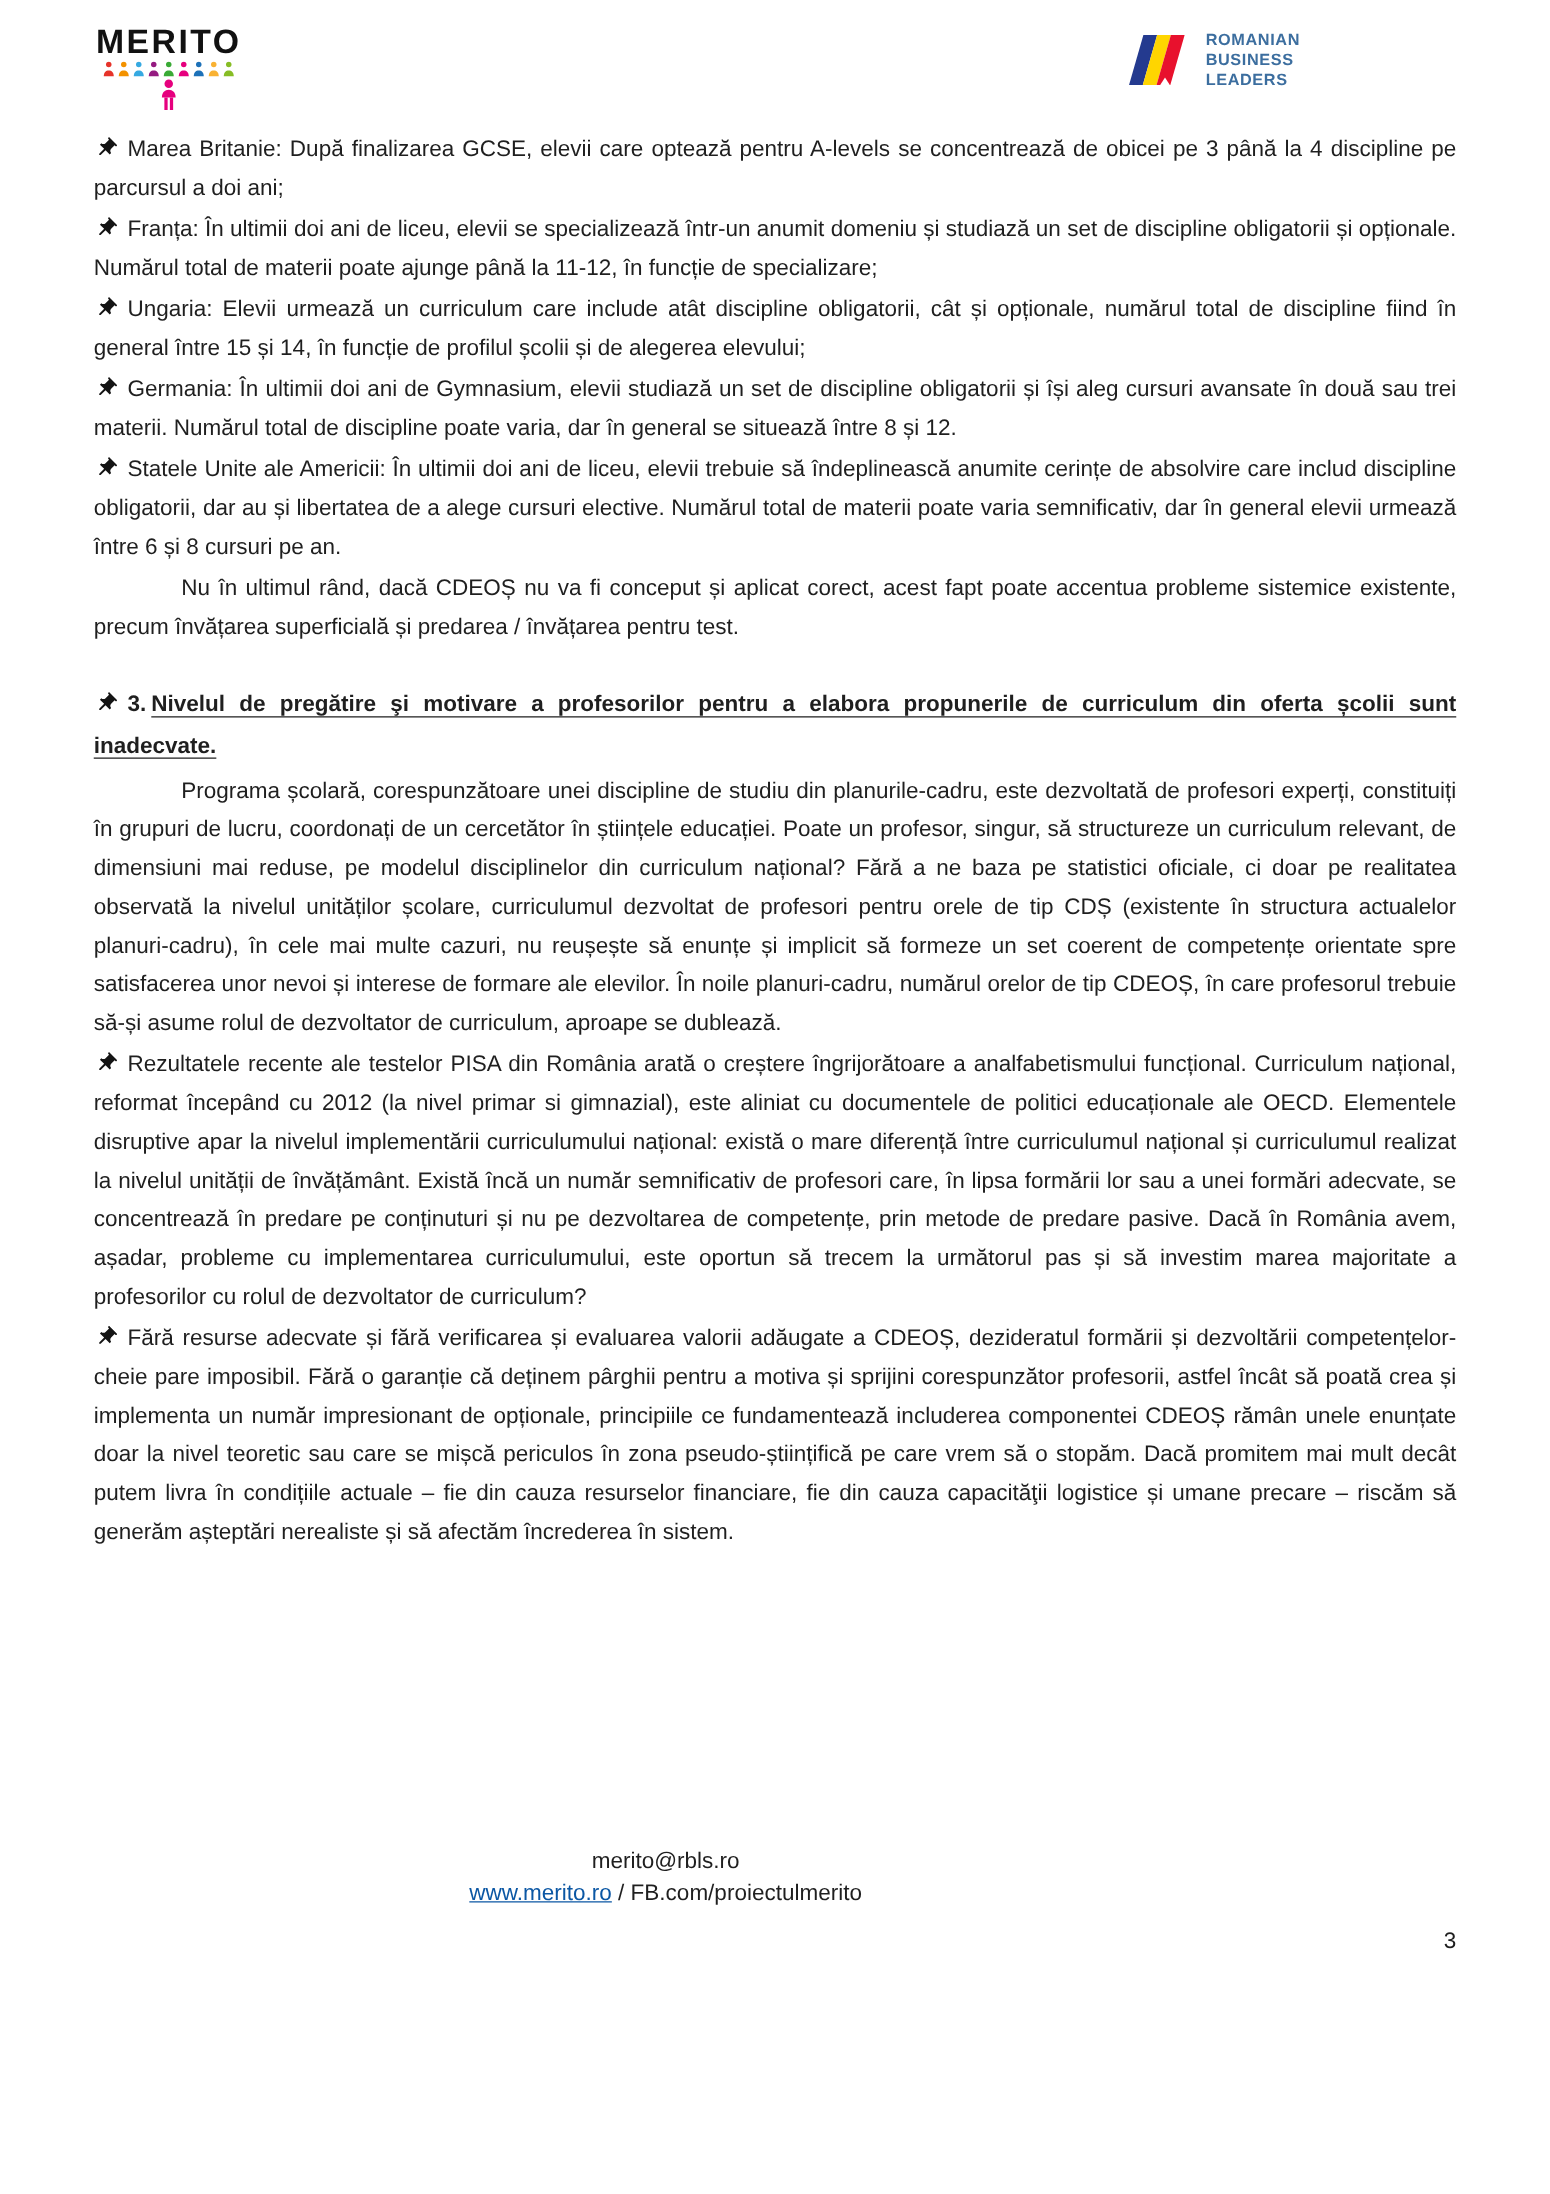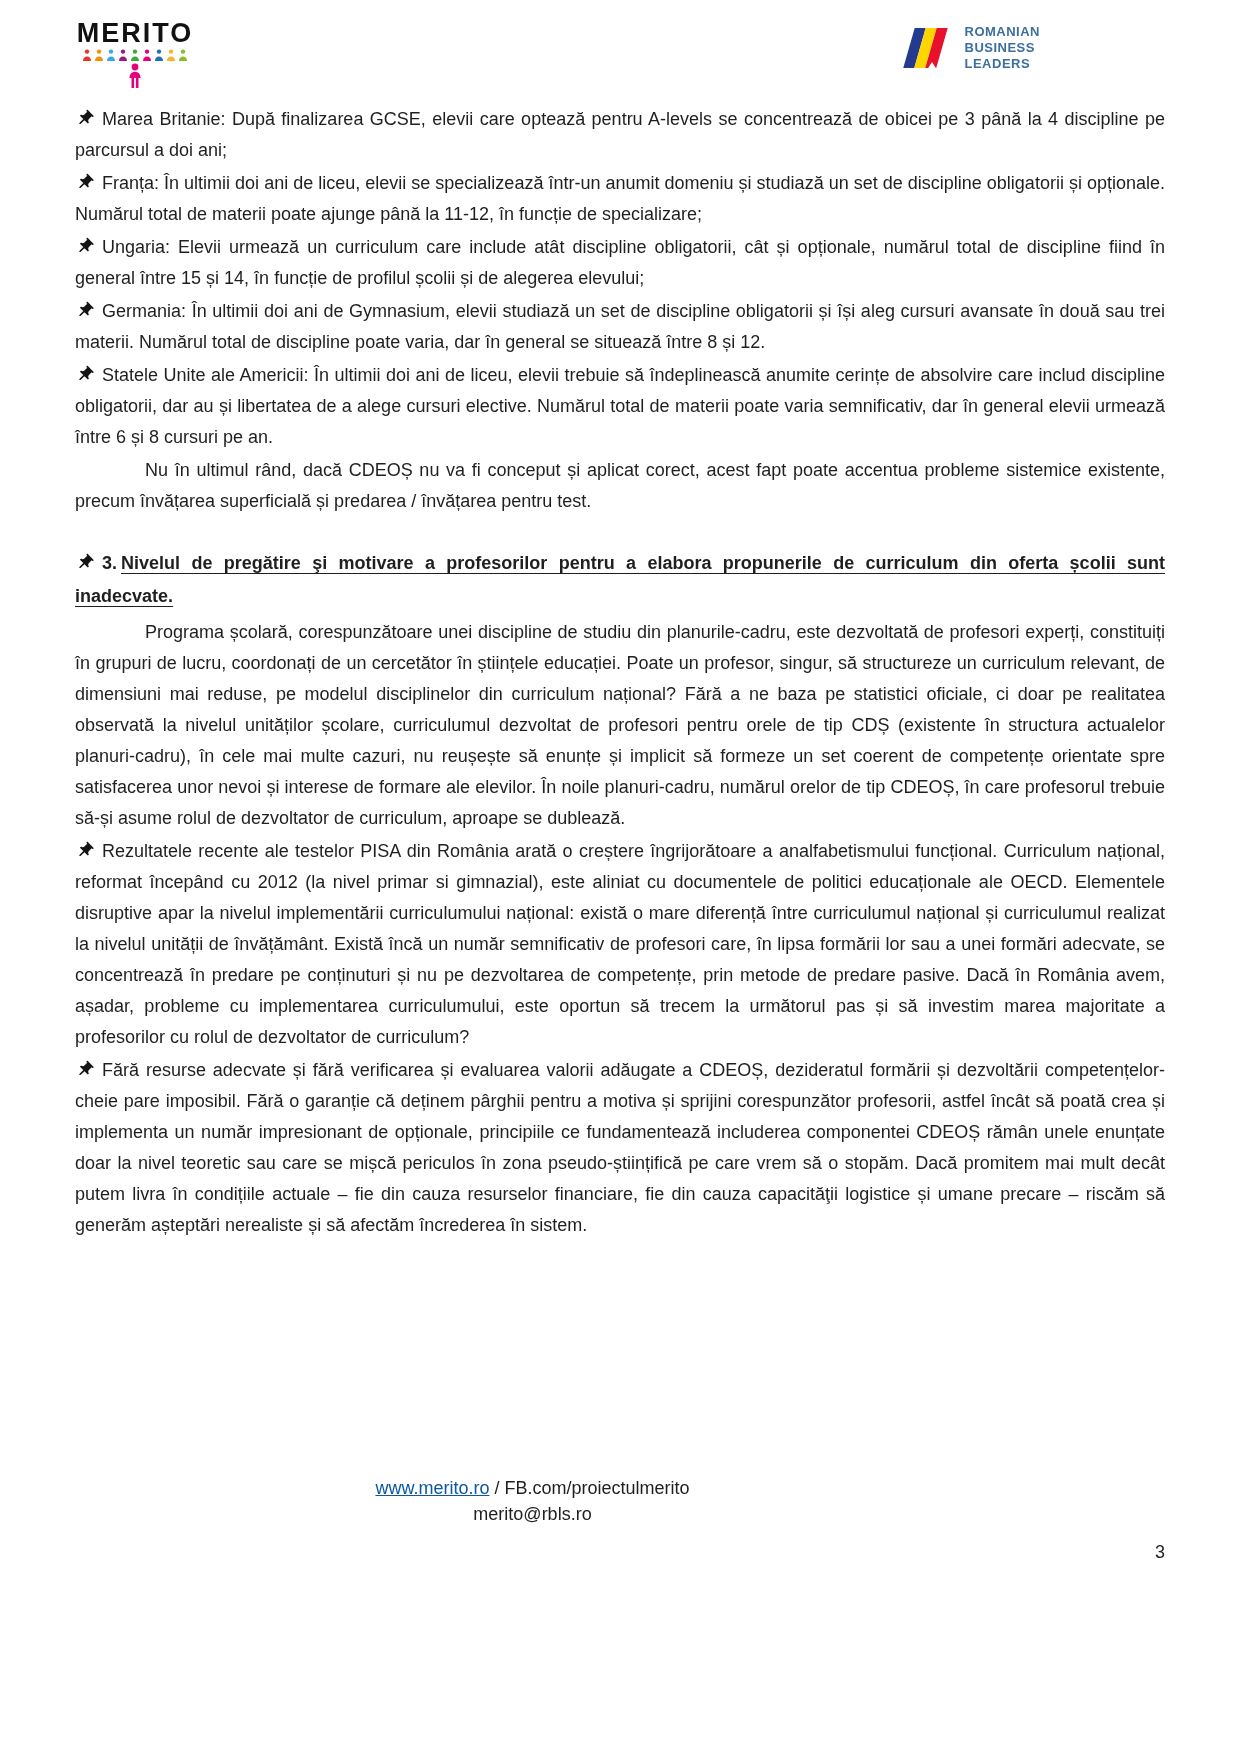--- a/index.html
+++ b/index.html
@@ -158,19 +158,19 @@
     <p>
       <span class="pin"><svg width="20" height="19" viewBox="0 0 24 24">
             <path transform="rotate(45 12 12)" fill="#141414" d="M16 9V4h1c.55 0 1-.45 1-1s-.45-1-1-1H7c-.55 0-1 .45-1 1s.45 1 1 1h1v5c0 1.66-1.34 3-3 3v2h5.97v7l1 1 1-1v-7H19v-2c-1.66 0-3-1.34-3-3z"></path>
           </svg></span><span>Fără resurse adecvate și fără verificarea și evaluarea valorii adăugate a CDEOȘ, dezideratul formării și dezvoltării competențelor-cheie pare imposibil. Fără o garanție că deținem pârghii pentru a motiva și sprijini corespunzător profesorii, astfel încât să poată crea și implementa un număr impresionant de opționale, principiile ce fundamentează includerea componentei CDEOȘ rămân unele enunțate doar la nivel teoretic sau care se mișcă periculos în zona pseudo-științifică pe care vrem să o stopăm. Dacă promitem mai mult decât putem livra în condițiile actuale – fie din cauza resurselor financiare, fie din cauza capacităţii logistice și umane precare – riscăm să generăm așteptări nerealiste și să afectăm încrederea în sistem.</span>
     </p>
 
   </div>
 
   <div class="footer">
     <div class="footer-center">
+      <div class="footer-line">merito@rbls.ro</div>
       <div class="footer-line"><a class="merito-link">www.merito.ro</a><span> / FB.com/proiectulmerito</span></div>
-      <div class="footer-line">merito@rbls.ro</div>
     </div>
     <div class="page-number">3</div>
   </div>
 
 </div>
 
 </body></html>

